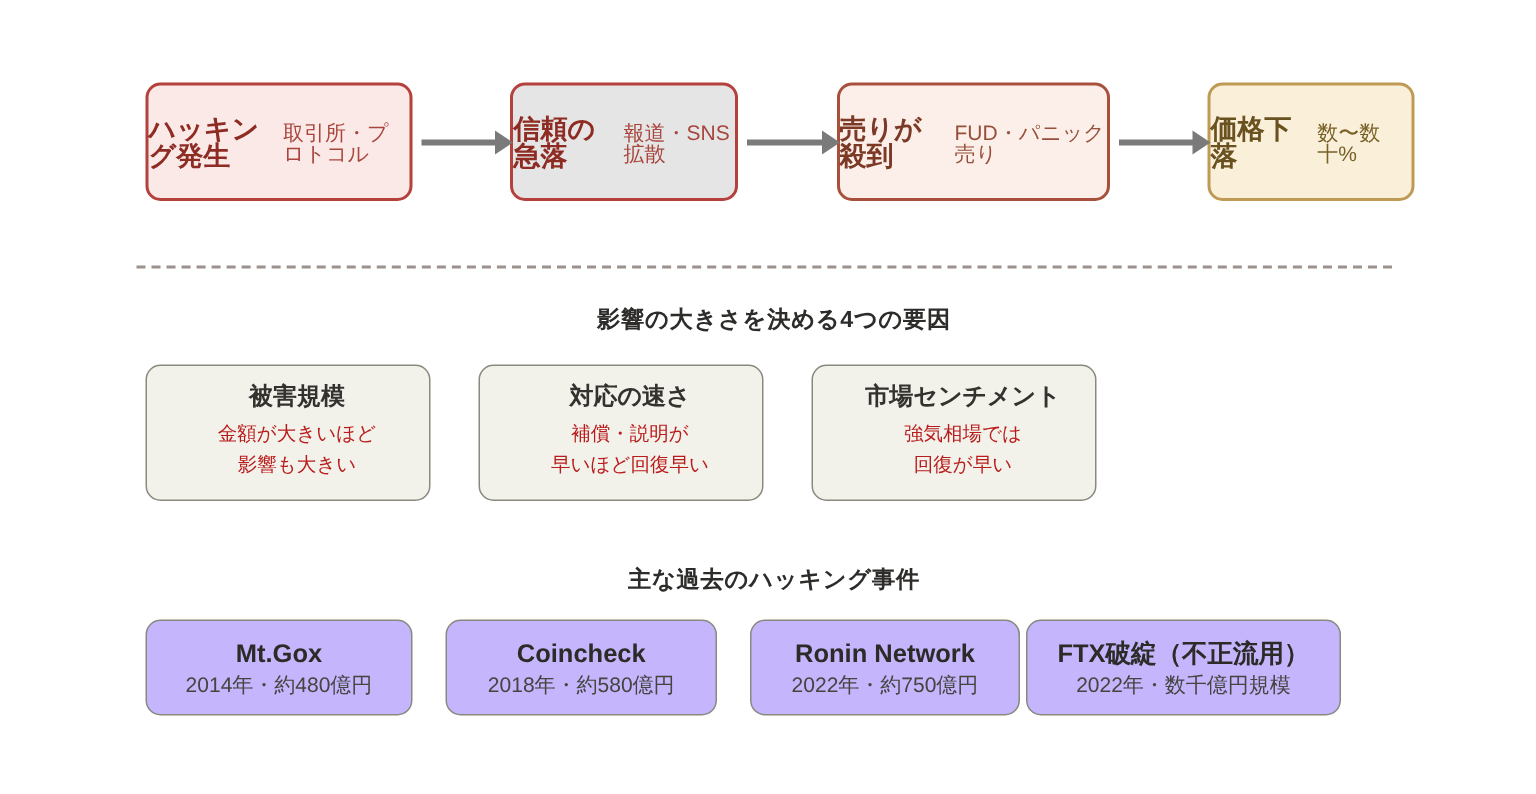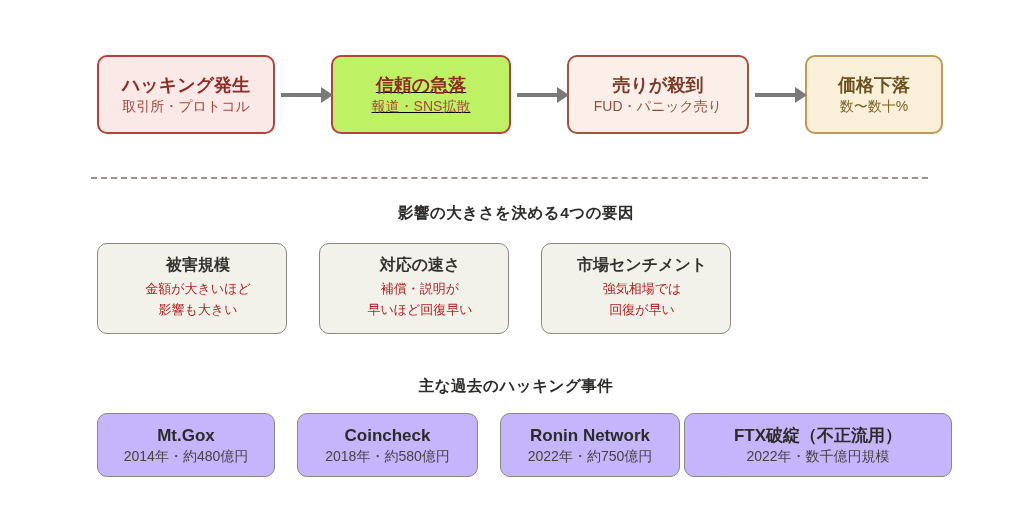--- a/index.html
+++ b/index.html
@@ -11,21 +11,21 @@
     overflow:hidden;
   }
 
   
   .flow-row{
     position:absolute;left:97px;top:55px;width:846px;height:79px;
     display:flex;align-items:stretch;
   }
   .flow-step{
     border:2px solid #999;border-radius:10px;
-    display:flex;flex-direction:column;justify-content:center;align-items:center;
+    display:flex;justify-content:center;align-items:center;
     gap:5px;box-sizing:border-box;flex:none;
   }
   .step-title{font-size:18px;font-weight:700;line-height:1;}
   .step-sub{font-size:14px;line-height:1;}
   .flow-arrow{
     flex:1;align-self:center;position:relative;height:4px;
     background:#7a7a7a;margin:0 8px 0 6px;
   }
   .flow-arrow::after{
     content:"";position:absolute;right:-10px;top:-6px;
@@ -68,36 +68,36 @@
     display:flex;
   }
   .incident-card{
     box-sizing:border-box;flex:none;
     background:#c4b5fd;border:1.5px solid #8a897f;border-radius:10px;
     display:flex;flex-direction:column;justify-content:center;align-items:center;gap:5px;
   }
   .incident-card.c0{width:178px;margin-right:22px;}
   .incident-card.c1{width:181px;margin-right:22px;}
   .incident-card.c2{width:180px;margin-right:4px;}
-  .incident-card.c3{width:268px;}
+  .incident-card.c3{width:210px;}
   .incident-title{font-size:17px;font-weight:700;color:#2c2b28;line-height:1;}
   .incident-sub{font-size:14px;color:#45443f;line-height:1;}
 </style>
 </head>
 <body>
 
 <div class="canvas">
 
   <div class="flow-row">
     <div class="flow-step" style="width: 178px; background: rgb(251, 233, 232); border-color: rgb(181, 65, 60);">
       <div class="step-title" style="color: rgb(142, 43, 35);">ハッキング発生</div>
       <div class="step-sub" style="color: rgb(168, 70, 61);">取引所・プロトコル</div>
     </div>
     <div class="flow-arrow"></div>
-    <div class="flow-step" style="width: 180px; background: #bef264; border-color: rgb(181, 65, 60); text-decoration: underline;">
+    <div class="flow-step" style="width: 152px; background: #e5e5e5; border-color: rgb(181, 65, 60);">
       <div class="step-title" style="color: rgb(142, 43, 35);">信頼の急落</div>
       <div class="step-sub" style="color: rgb(168, 70, 61);">報道・SNS拡散</div>
     </div>
     <div class="flow-arrow"></div>
     <div class="flow-step" style="width: 182px; background: rgb(252, 239, 233); border-color: rgb(168, 80, 60);">
       <div class="step-title" style="color: rgb(124, 58, 38);">売りが殺到</div>
       <div class="step-sub" style="color: rgb(150, 80, 58);">FUD・パニック売り</div>
     </div>
     <div class="flow-arrow"></div>
     <div class="flow-step" style="width: 138px; background: rgb(250, 240, 218); border-color: rgb(191, 154, 85);">

